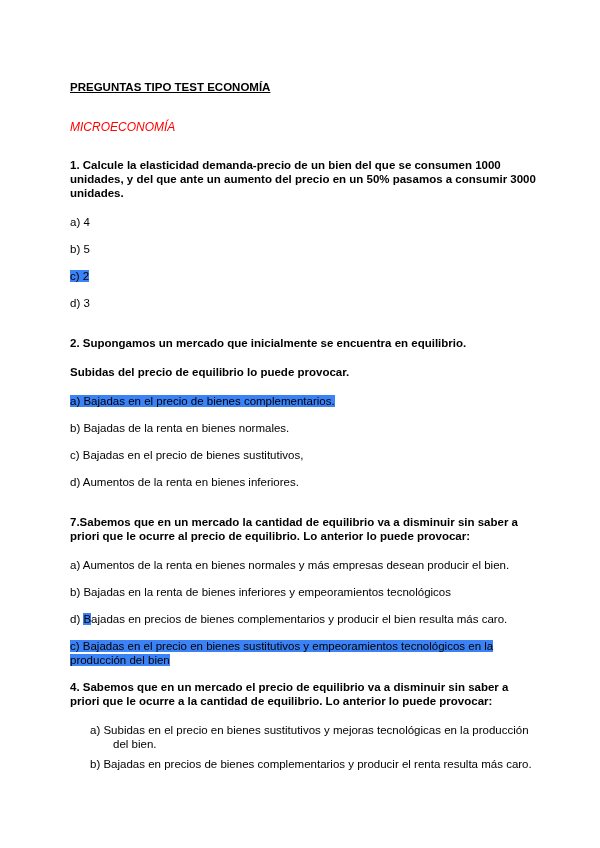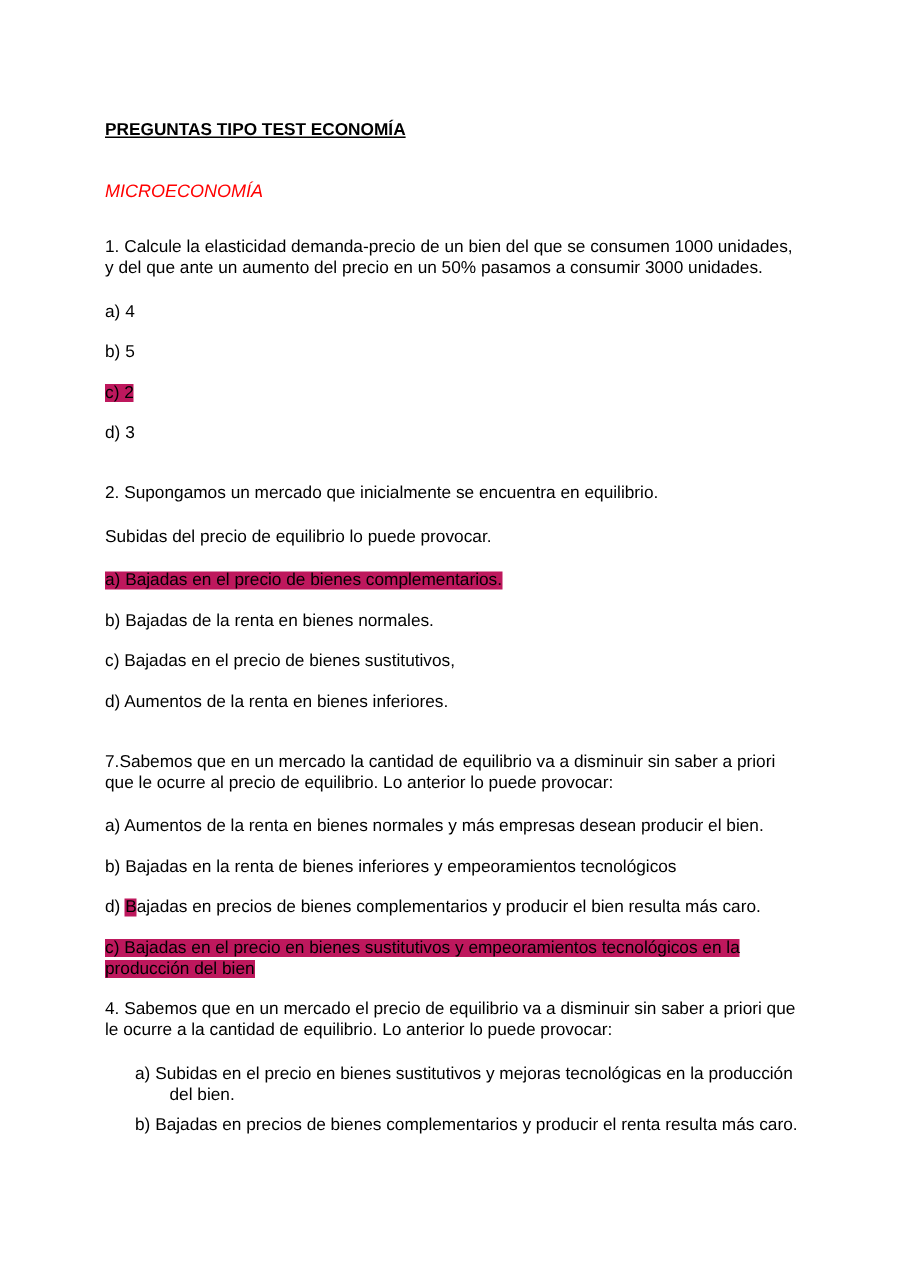--- a/index.html
+++ b/index.html
@@ -37,33 +37,33 @@
   .qblock {
     margin-top: 26px;
   }
   .qblock.first {
     margin-top: 0;
   }
   .qblock.tight {
     margin-top: 2px;
   }
   .qtext {
-    font-weight: normal;
+    font-weight: bold;
     margin: 0 0 15px 0;
   }
   .option {
     margin: 0 0 13px 0;
   }
   .option.hanging {
     margin: 0 0 6px 20px;
     padding-left: 23px;
     text-indent: -23px;
   }
   .hl {
-    background-color: #be185d;
+    background-color: #3b82f6;
   }
   .hl:empty {
     background-color: transparent;
   }
 </style>
 </head>
 <body>
 
 <div class="page">
 

